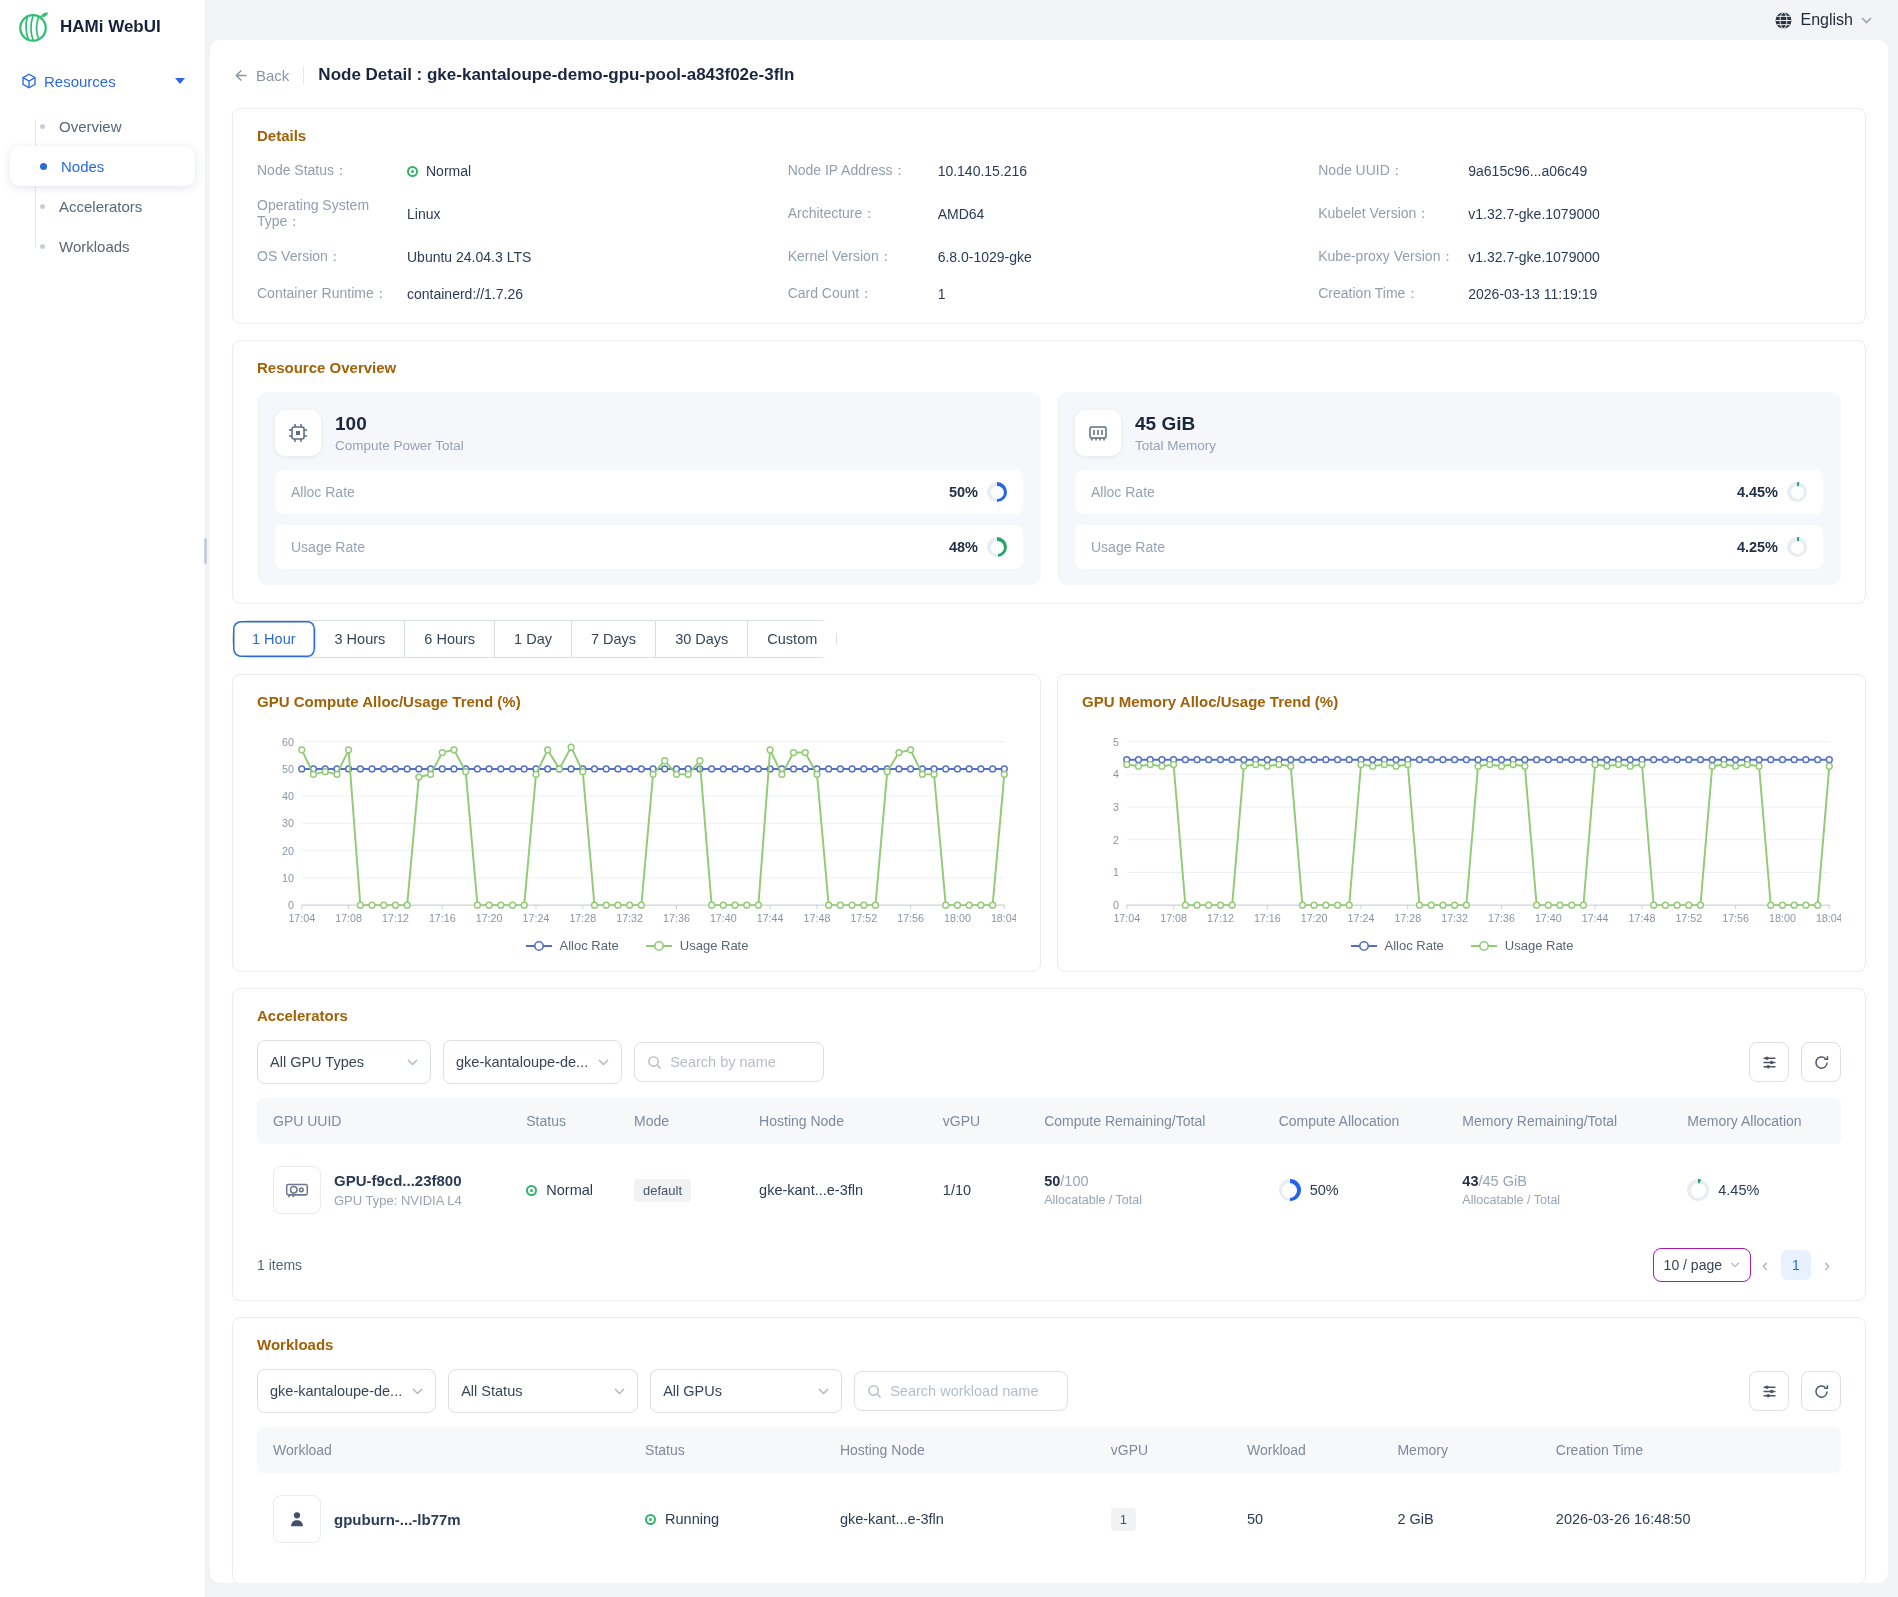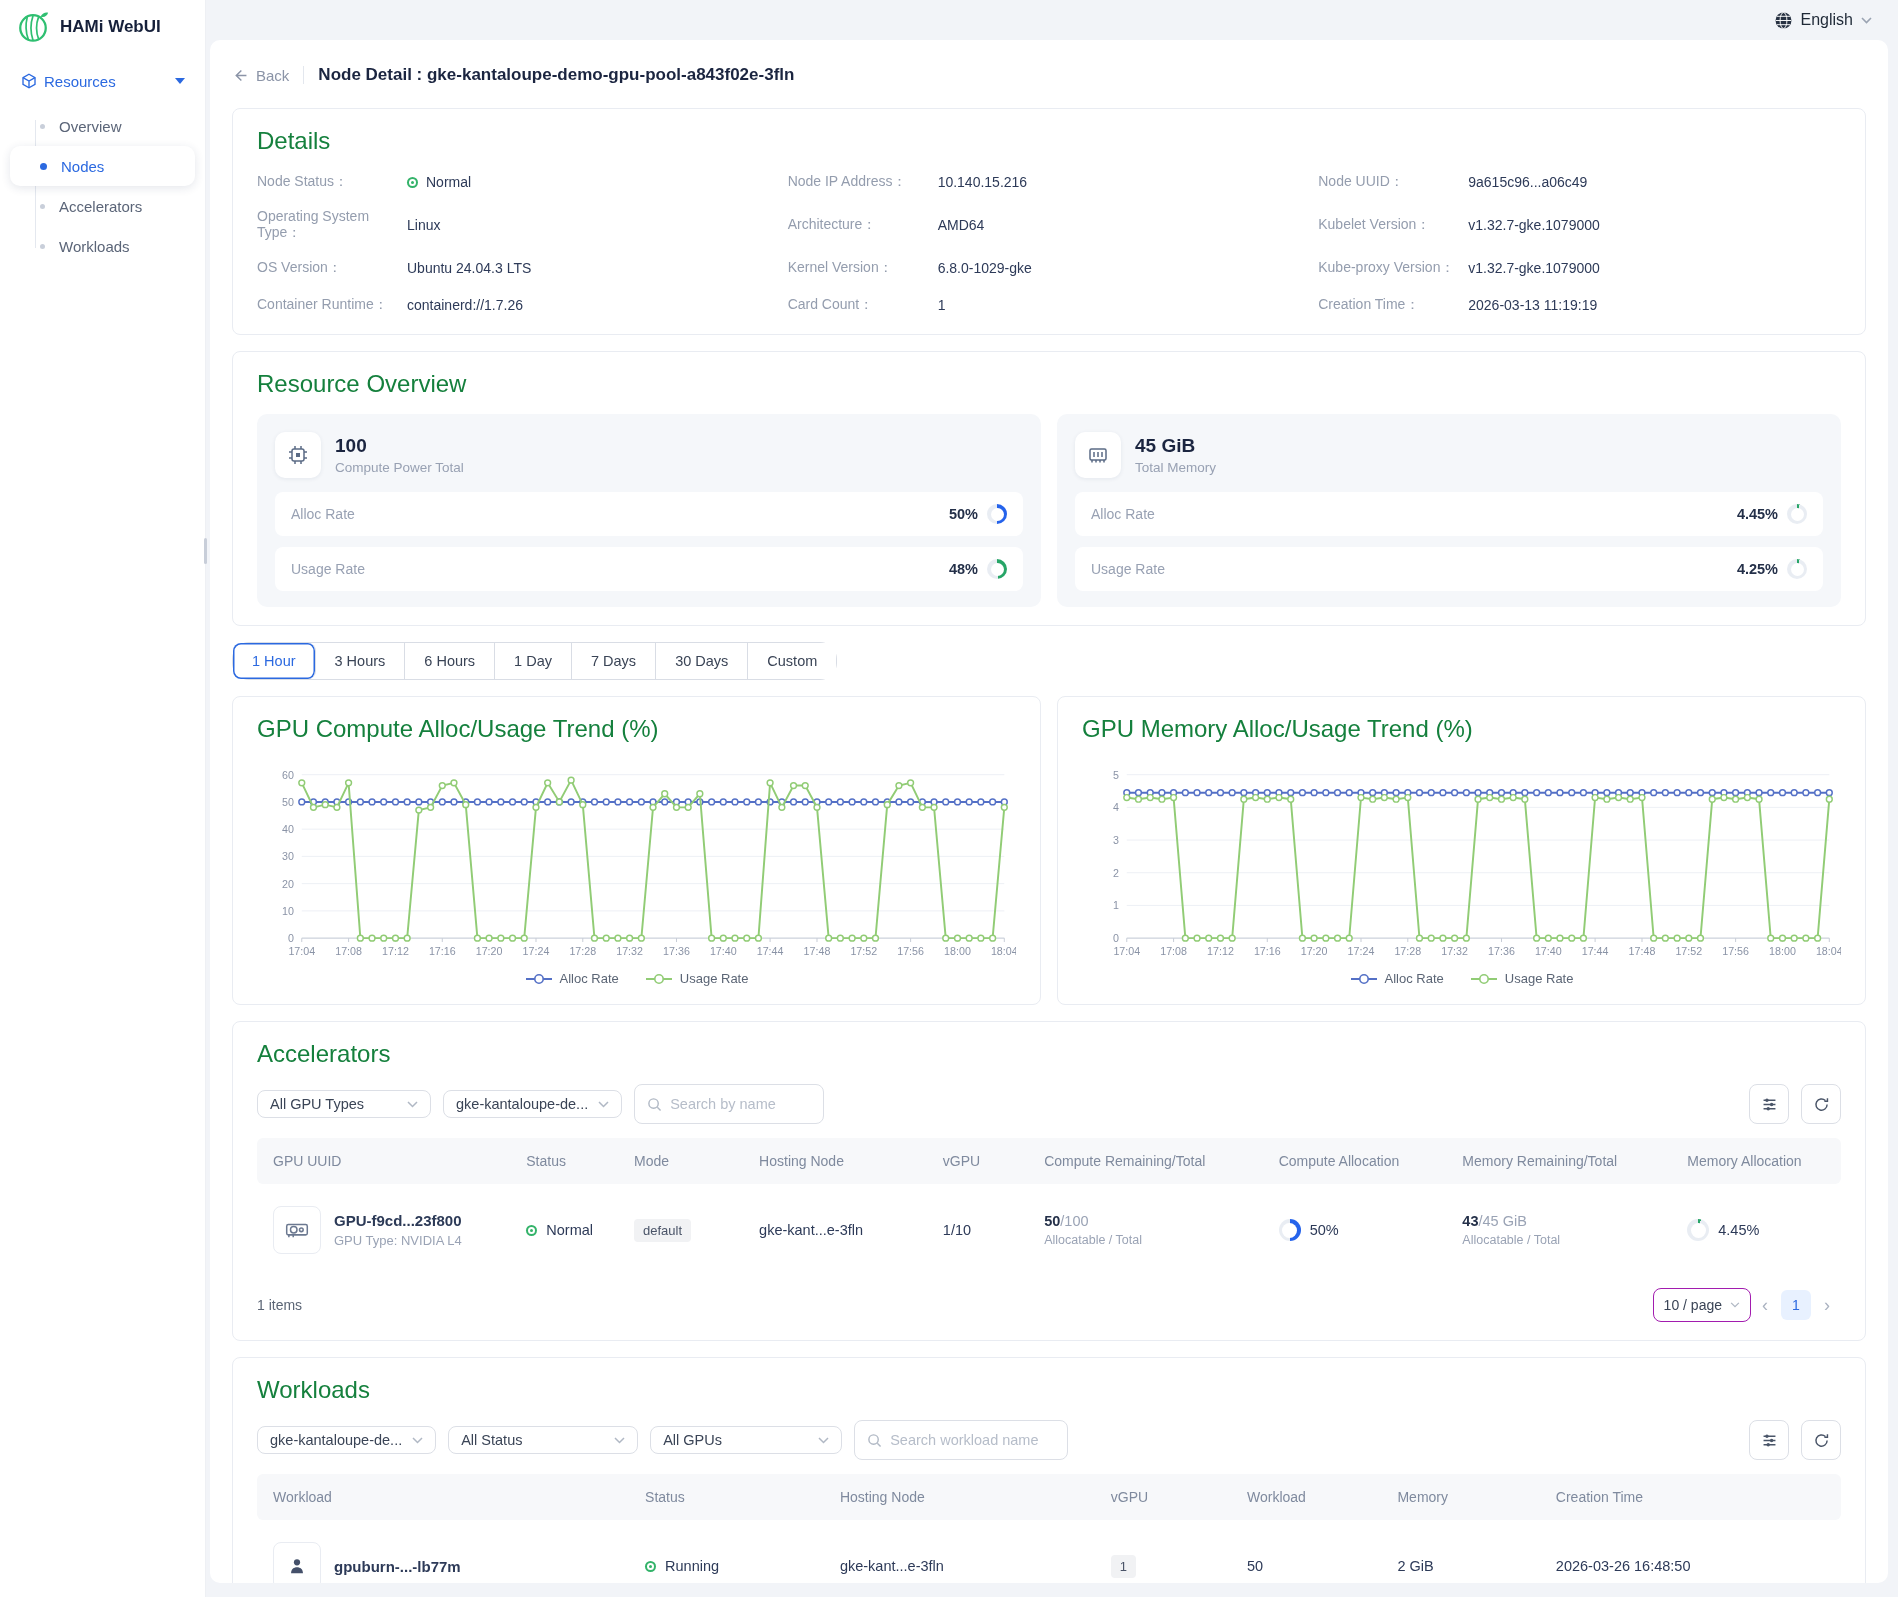--- a/index.html
+++ b/index.html
@@ -23,21 +23,21 @@
   .content{flex:1;display:flex;flex-direction:column;min-width:0}
   .topstrip{height:40px;display:flex;align-items:center;justify-content:flex-end;padding-right:26px}
   .lang{display:flex;align-items:center;gap:8px;font-size:16px;color:#1f2937;cursor:pointer}
   .lang .chev{color:#9aa3b2}
   .main-card{flex:1;background:#fff;border-radius:10px;margin:0 10px 14px 4px;padding:12px 22px 18px;overflow:hidden}
   .page-header{display:flex;align-items:center;gap:14px;height:46px;margin-bottom:10px}
   .back{display:flex;align-items:center;gap:7px;color:#8b94a7;font-size:15px;cursor:pointer}
   .hdr-divider{width:1px;height:18px;background:#e3e7ee}
   .page-title{font-size:17px;font-weight:600;color:#1b2540}
   .card{border:1px solid #e9ecf2;border-radius:8px;padding:18px 24px;margin-bottom:16px}
-  .card-title{font-size:24px;font-weight:400;color:#15803d}
+  .card-title{font-size:15px;font-weight:700;color:#a16207}
   
   .details-grid{display:grid;grid-template-columns:33.5% 33.5% 33%;row-gap:15px;margin-top:16px}
   .detail-field{display:flex;align-items:center;font-size:14px;min-height:22px}
   .dl{flex:0 0 150px;color:#949dae}
   .dv{color:#2d3a58;font-weight:500;display:flex;align-items:center;gap:8px}
   .status-dot{width:7px;height:7px;border-radius:50%;background:#34b36a;border:2.5px solid #fff;box-shadow:0 0 0 2px #34b36a;flex:0 0 auto;margin:0 2px}
   
   .ro-wrap{display:flex;gap:16px;margin-top:16px}
   .ro-card{flex:1;background:#f5f7fa;border-radius:10px;padding:18px 18px 16px}
   .ro-head{display:flex;align-items:center;gap:14px;margin-bottom:14px}
@@ -58,21 +58,21 @@
   .tab.active{box-shadow:inset 0 0 0 1.5px #2b69e0;border-radius:8px;color:#2b69e0;position:relative;z-index:1}
   
   .charts-wrap{display:flex;gap:16px}
   .chart-card{flex:1;margin-bottom:16px}
   .chart{width:100%;height:auto;margin-top:20px}
   .legend{display:flex;justify-content:center;gap:26px;margin-top:2px}
   .leg{display:flex;align-items:center;gap:7px;font-size:13px;color:#5b6575;cursor:pointer}
   .tick{font-size:11px;fill:#8a93a6}
   
   .toolbar{display:flex;align-items:center;gap:12px;margin:16px 0 14px}
-  .select{display:flex;align-items:center;justify-content:space-between;gap:10px;border:1px solid #dcdfe6;border-radius:8px;height:28px;padding:0 12px;font-size:14.5px;color:#3a4456;min-width:174px;cursor:pointer;background:#fff}
+  .select{display:flex;align-items:center;justify-content:space-between;gap:10px;border:1px solid #dcdfe6;border-radius:8px;height:44px;padding:0 12px;font-size:14.5px;color:#3a4456;min-width:174px;cursor:pointer;background:#fff}
   .select .chev{color:#b0b8c4}
   .search{display:flex;align-items:center;gap:8px;border:1px solid #dcdfe6;border-radius:8px;height:40px;padding:0 12px;min-width:190px;background:#fff}
   .search input{border:0;outline:0;font-family:inherit;font-size:14.5px;color:#3a4456;width:140px}
   .search input::placeholder{color:#b6bdc9}
   .toolbar .spacer{flex:1}
   .icon-btn{width:40px;height:40px;border:1px solid #dcdfe6;border-radius:8px;background:#fff;display:flex;align-items:center;justify-content:center;cursor:pointer}
   
   .thead{background:#f7f8fa;border-radius:6px;height:46px;align-items:center;color:#7f8a9e;font-size:14px}
   .grid-row{display:grid;align-items:center}
   .acc-cols{grid-template-columns:17% 6.8% 7.9% 11.6% 6.4% 14.8% 11.6% 14.2% 9.7%}

